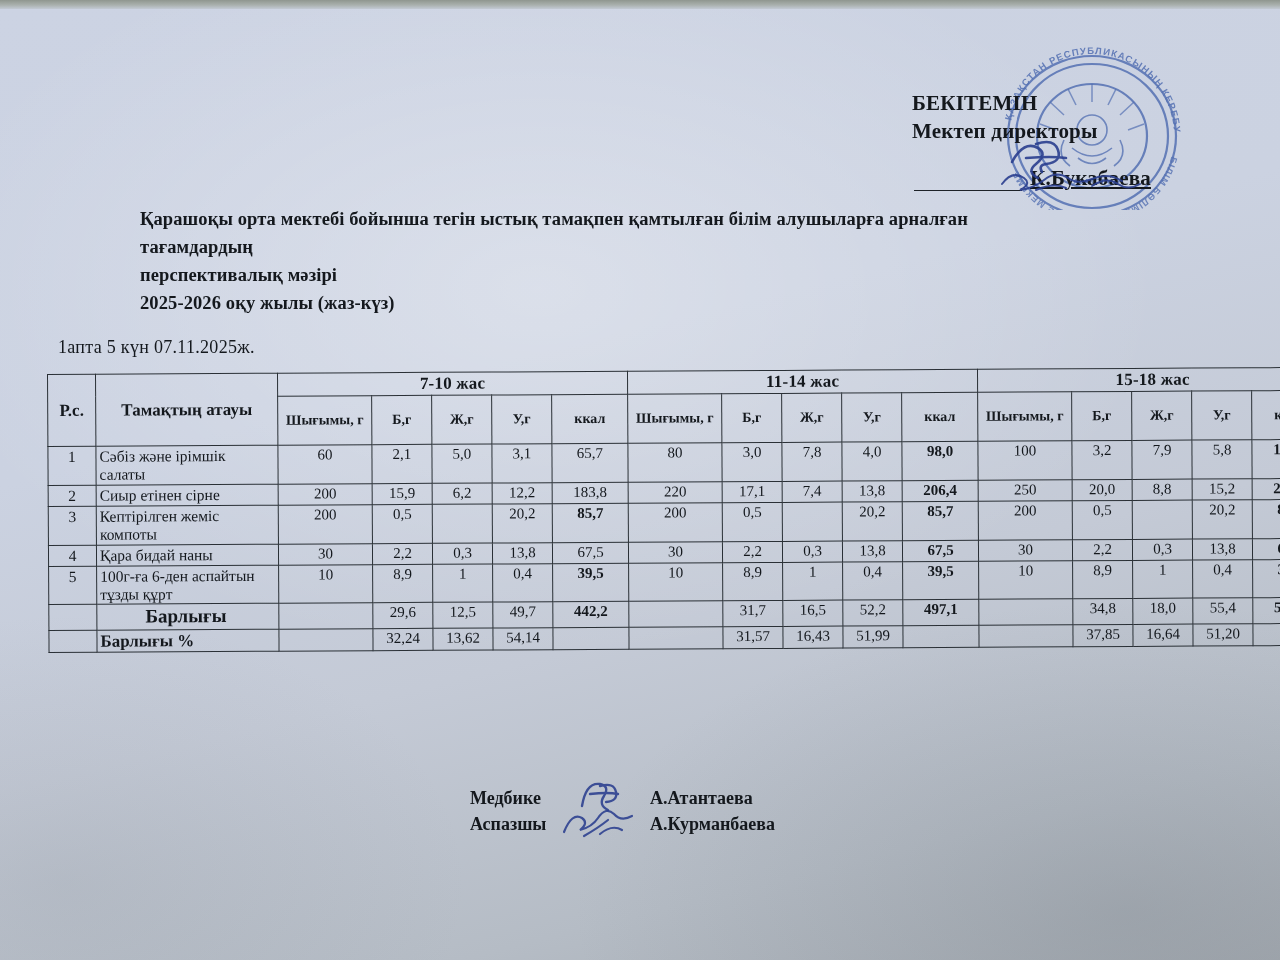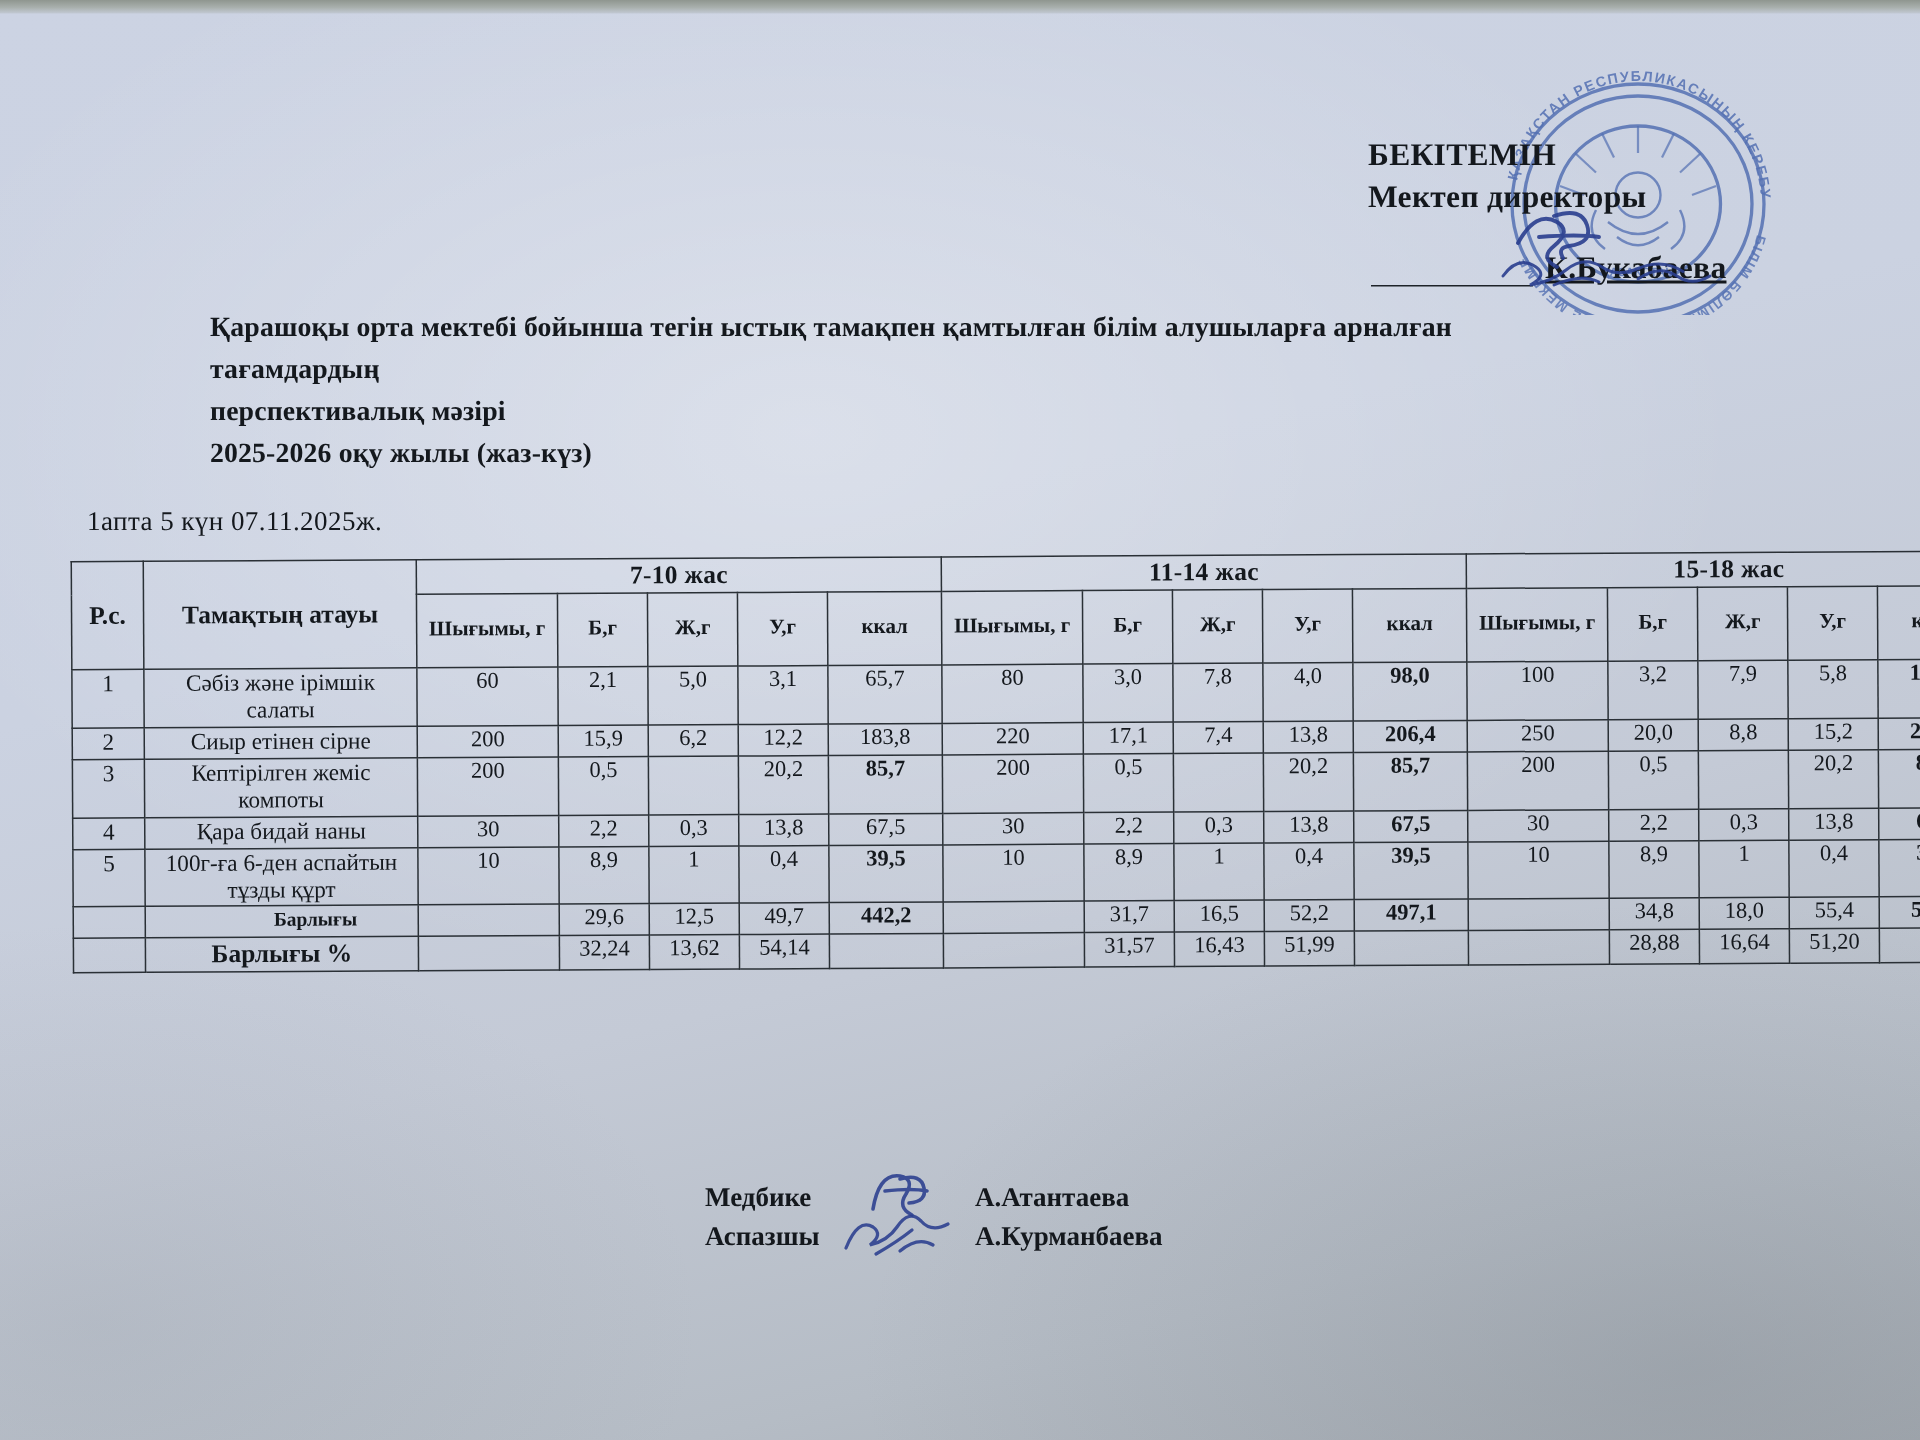--- a/index.html
+++ b/index.html
@@ -159,27 +159,27 @@
   table.menu th {
     text-align: center;
     font-weight: bold;
     vertical-align: middle;
   }
   .th-group { font-size: 17px; letter-spacing: 0.2px; }
   .th-sub   { font-size: 14px; font-weight: bold; height: 46px; }
   .th-rc, .th-name { font-size: 17px; }
 
   td.c-idx  { text-align: center; font-size: 15.5px; }
-  td.c-name { text-align: center; padding-left: 6px; font-size: 15.5px; }
+  td.c-name { text-align: left; padding-left: 6px; font-size: 15.5px; }
   td.c-num  { text-align: center; font-size: 15px; }
   td.c-kcal { text-align: center; font-size: 15px; font-weight: bold; }
   td.c-kcal.kcal-plain { font-weight: normal; }
 
   tr.r-total td        { font-weight: bold; }
-  tr.r-total td.c-name { font-size: 13px; padding-left: 48px; }
+  tr.r-total td.c-name { font-size: 19px; padding-left: 48px; }
   tr.r-total td.c-num  { font-weight: normal; }
   tr.r-total td.c-kcal { font-weight: bold; }
   tr.r-pct td          { font-weight: bold; }
   tr.r-pct td.c-name   { font-size: 17px; }
   tr.r-pct td.c-num    { font-weight: normal; }
 
   
   col.w-idx   { width: 48px; }
   col.w-name  { width: 182px; }
   col.w-out   { width: 94px; }
@@ -469,21 +469,21 @@
           <td class="c-num">32,24</td>
           <td class="c-num">13,62</td>
           <td class="c-num">54,14</td>
           <td class="c-kcal"></td>
           <td class="c-num"></td>
           <td class="c-num">31,57</td>
           <td class="c-num">16,43</td>
           <td class="c-num">51,99</td>
           <td class="c-kcal"></td>
           <td class="c-num"></td>
-          <td class="c-num">28,88</td>
+          <td class="c-num">37,85</td>
           <td class="c-num">16,64</td>
           <td class="c-num">51,20</td>
           <td class="c-kcal"></td>
         </tr>
 
       </tbody>
     </table>
   </div>
 
   <div class="footer">

